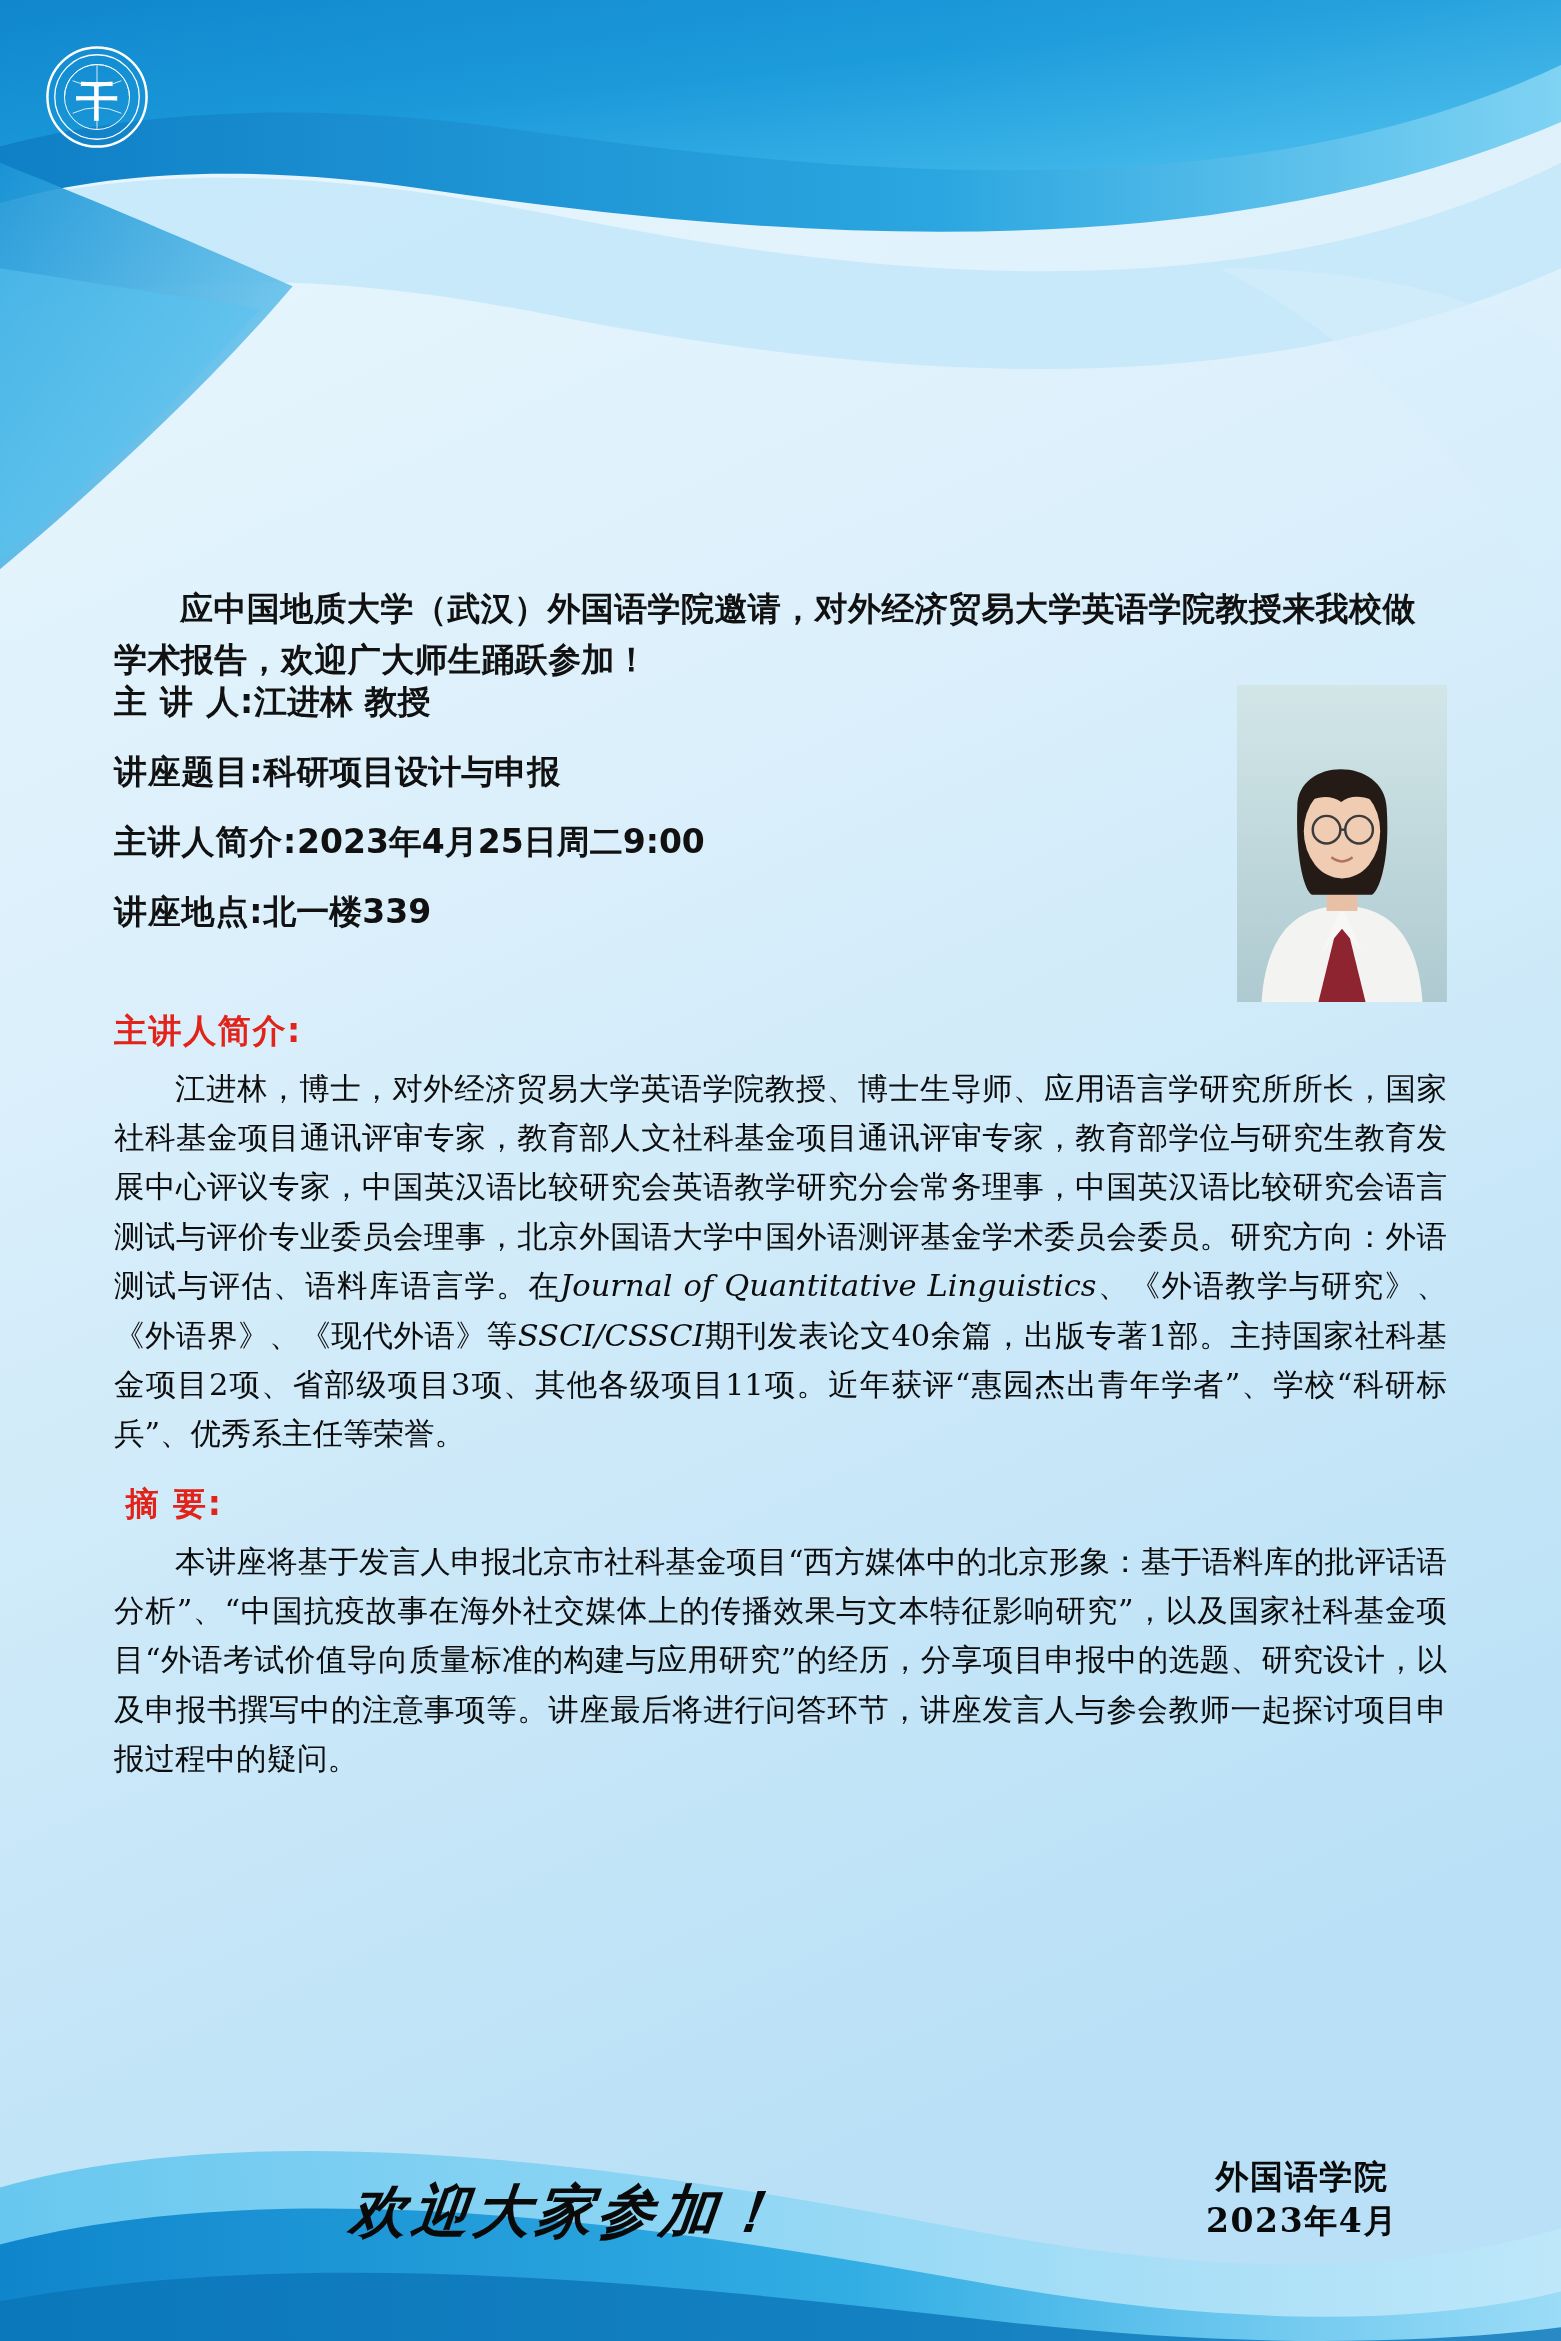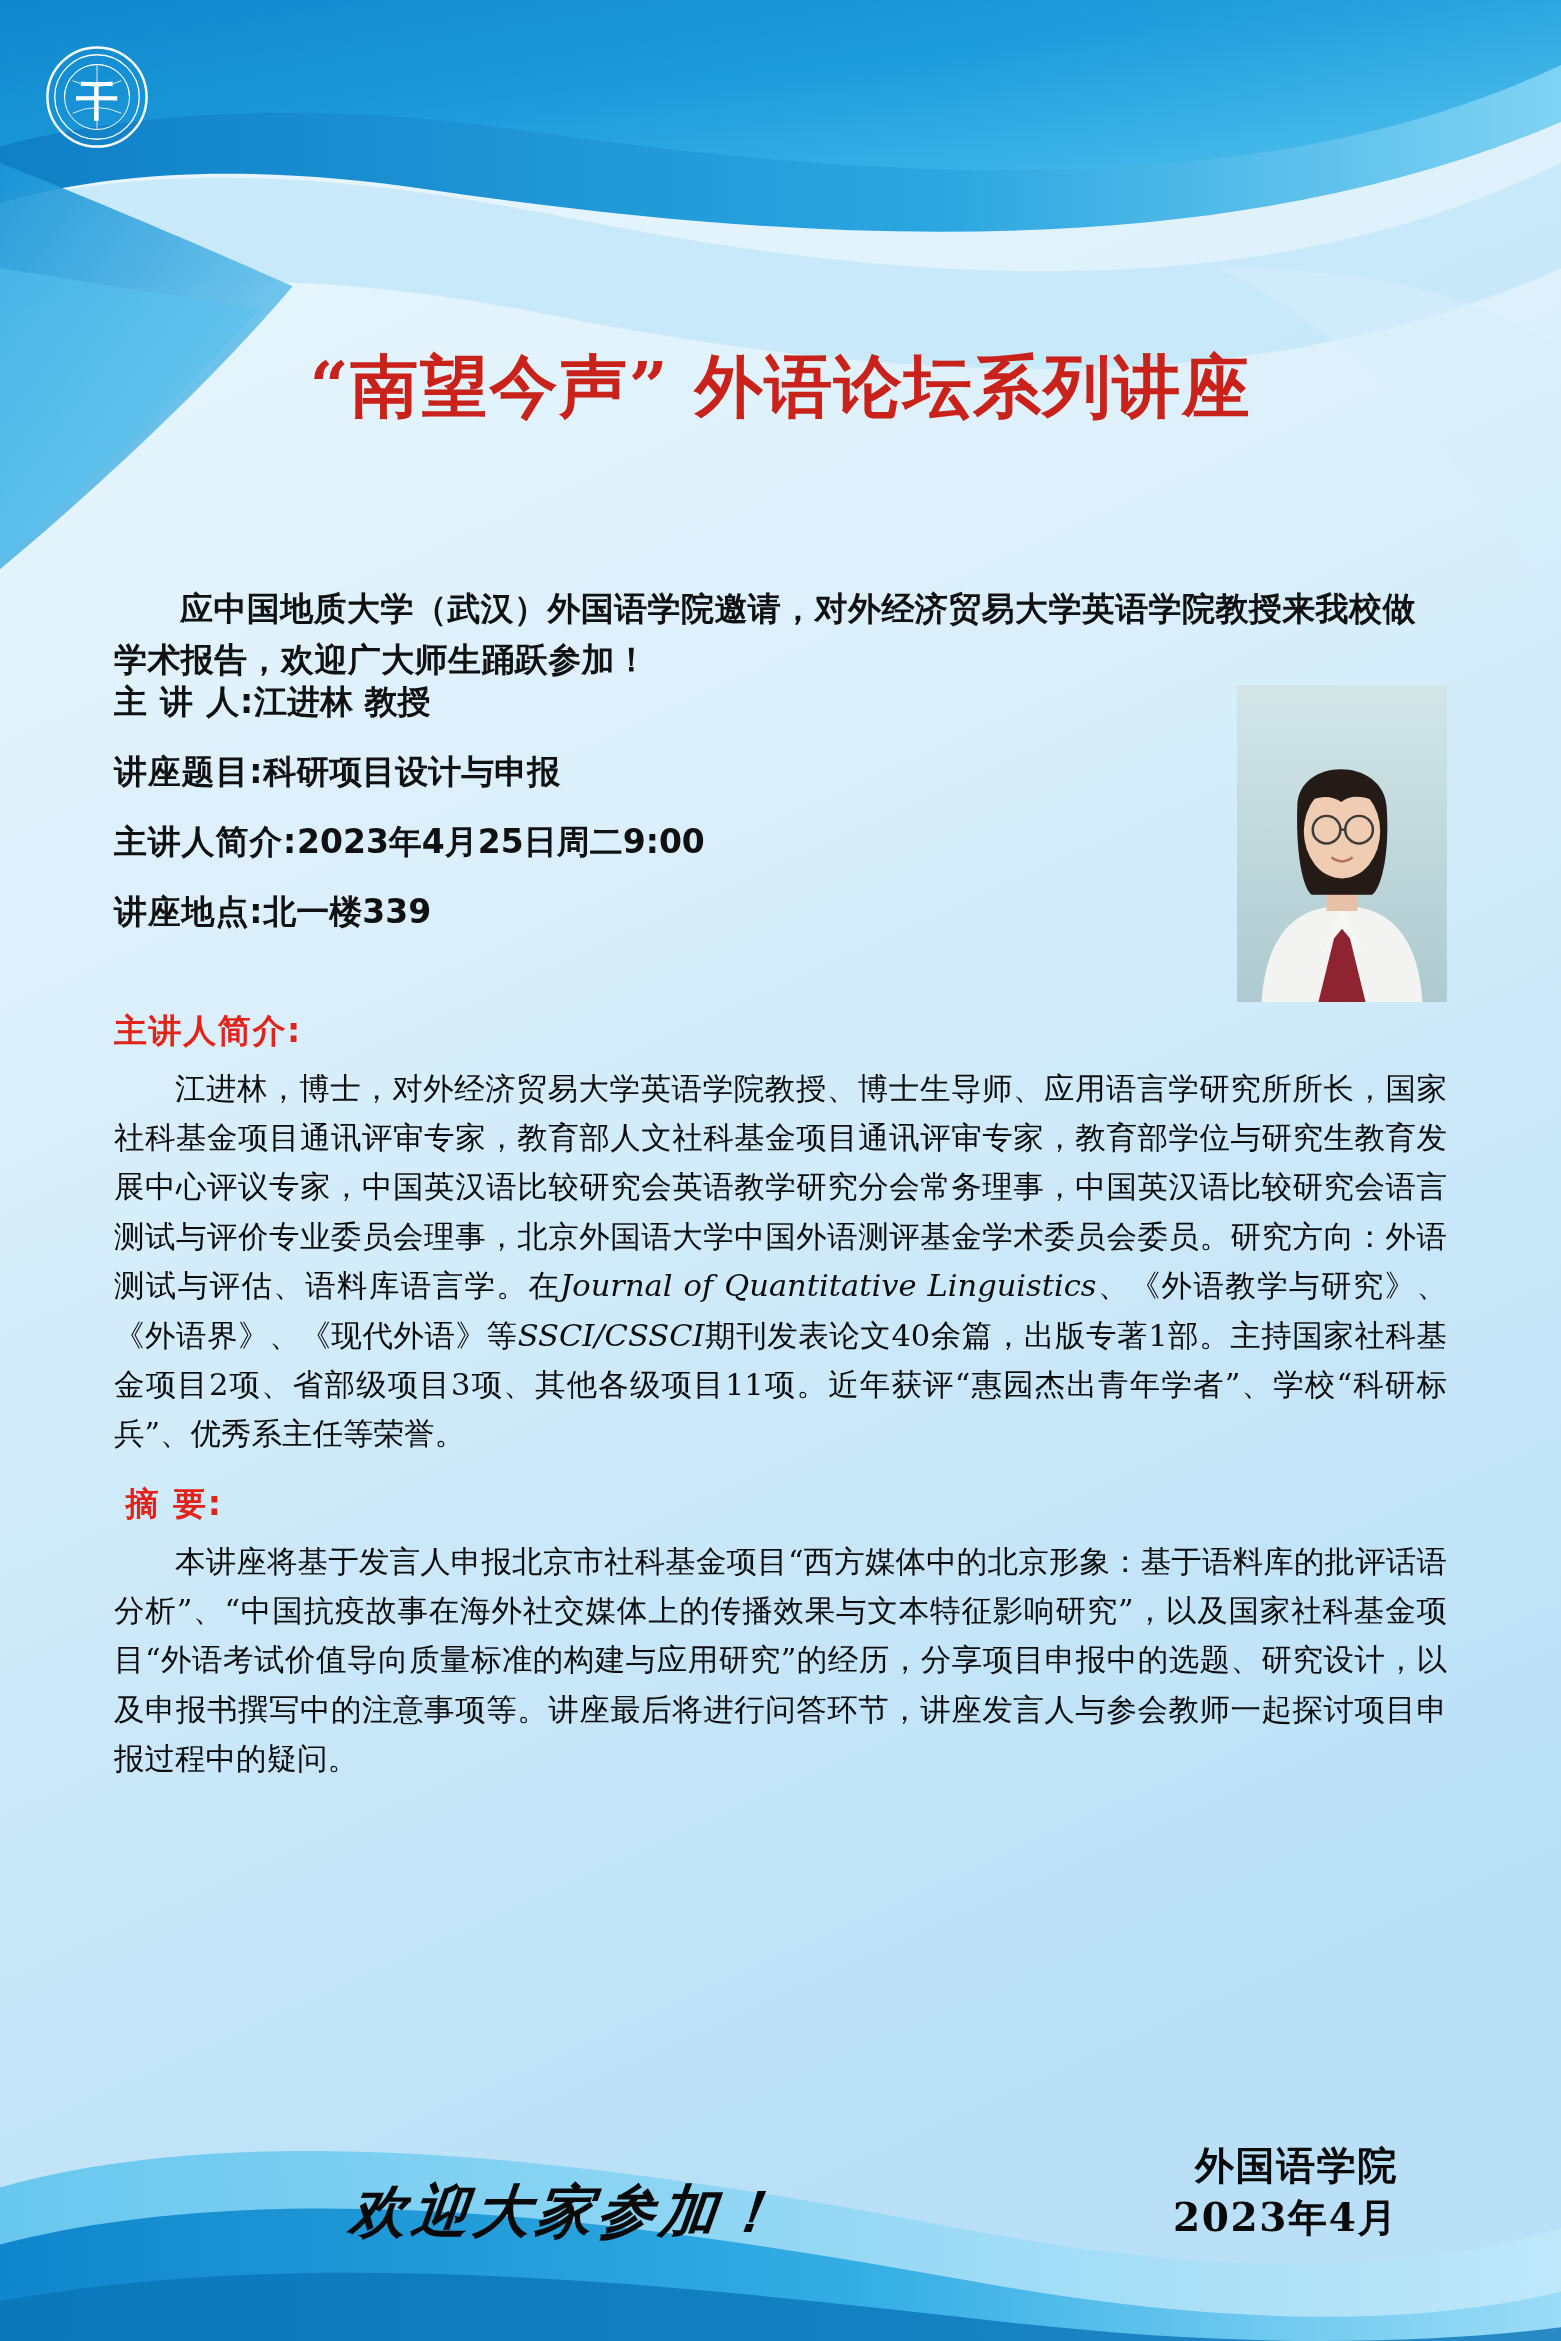--- a/index.html
+++ b/index.html
@@ -172,26 +172,25 @@
   }
   .footer-right {
     position: absolute;
     right: 163px;
     bottom: 98px;
     text-align: center;
     z-index: 6;
   }
   .footer-right div {
     font-family: "DejaVu Serif", serif;
-    font-size: 39px;
+    font-size: 33px;
     font-weight: bold;
     color: #0a0a0a;
     line-height: 1.35;
     letter-spacing: 1.6px;
-    text-align: right;
   }
 </style>
 </head>
 <body>
 
 <div class="poster">
 
   <svg class="bg-svg" viewBox="0 0 1920 2880" preserveAspectRatio="none">
     <defs>
       <linearGradient id="gTop" x1="0" y1="0" x2="1" y2="1">
@@ -250,23 +249,20 @@
         <circle cx="64" cy="64" r="40" fill="none" stroke="#ffffff" stroke-width="1.2"></circle>
         <path d="M24 64 A40 40 0 0 1 104 64" fill="none" stroke="#ffffff" stroke-width="1"></path>
         <path d="M34 44 Q64 58 94 44" fill="none" stroke="#ffffff" stroke-width="1"></path>
         <path d="M34 84 Q64 70 94 84" fill="none" stroke="#ffffff" stroke-width="1"></path>
         <line x1="64" y1="24" x2="64" y2="104" stroke="#ffffff" stroke-width="1"></line>
         <text x="64" y="86" text-anchor="middle" font-family="DejaVu Serif, serif" font-size="52" font-weight="bold" fill="#ffffff">干</text>
       </svg>
     </div>
   </div>
 
-  <div class="title-wrap">
-    <div class="title">“南望今声” 外语论坛系列讲座</div>
-  </div>
 
   <div class="content">
 
     <div class="intro">应中国地质大学（武汉）外国语学院邀请，对外经济贸易大学英语学院教授来我校做学术报告，欢迎广大师生踊跃参加！</div>
 
     <div class="info-row">
       <div class="info-list">
         <div class="info-line">
           <span class="info-label">主 讲 人:</span><span>江进林 教授</span>
         </div>

